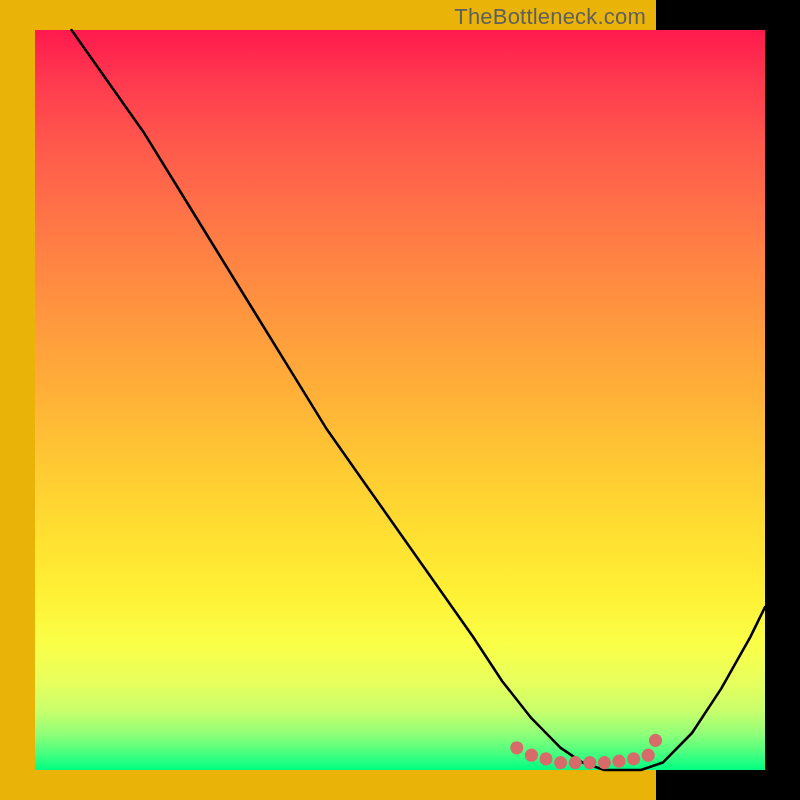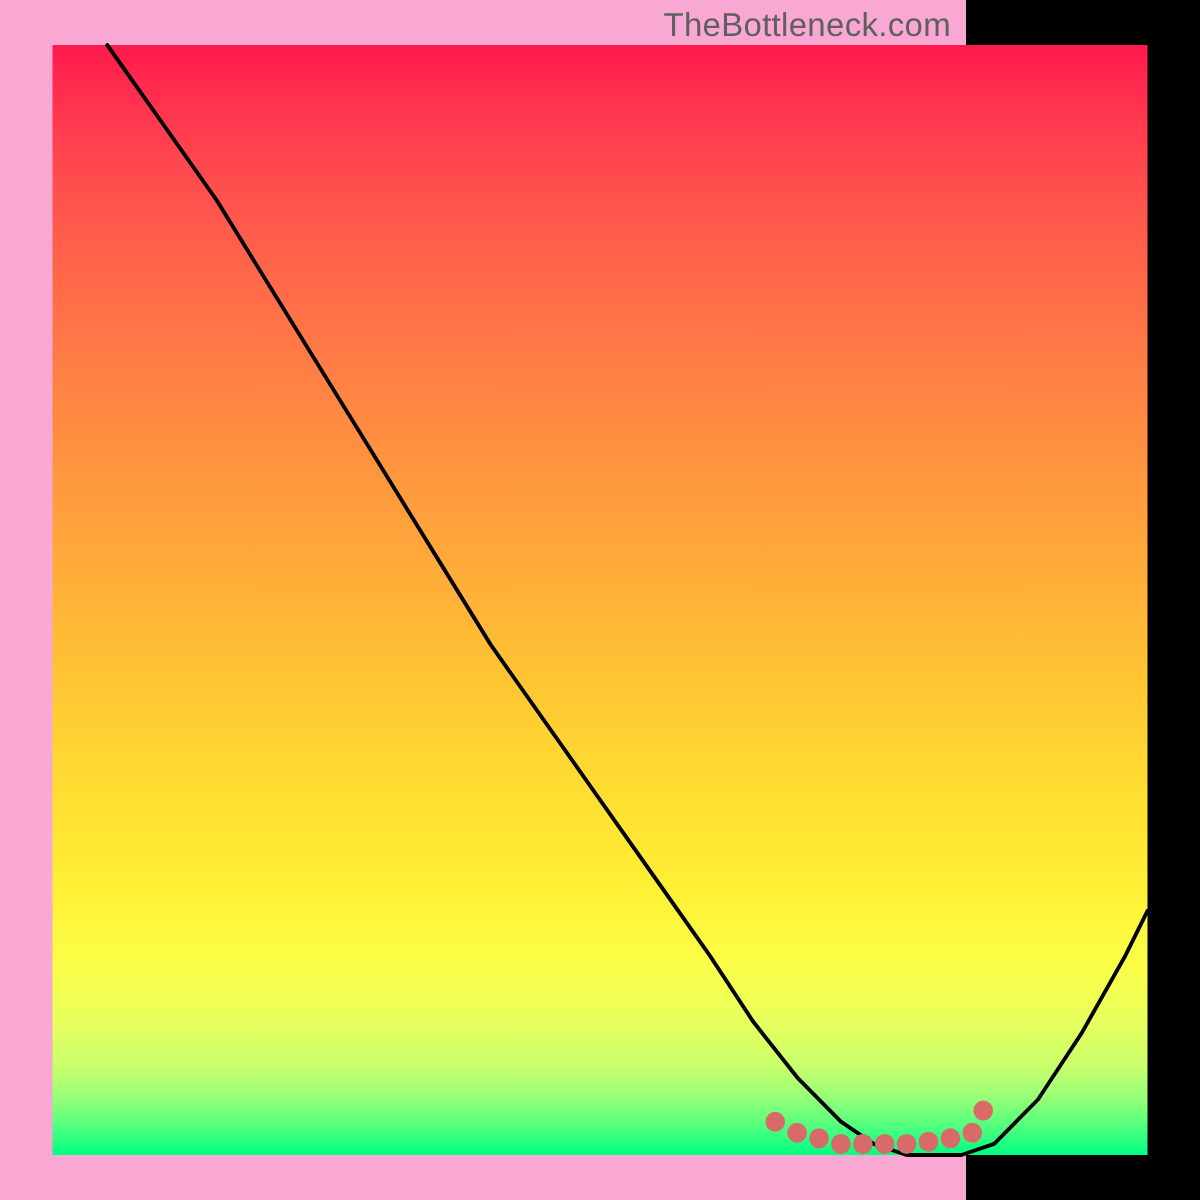--- a/index.html
+++ b/index.html
@@ -8,21 +8,22 @@
     width: 800px;
     height: 800px;
     background: #000;
     overflow: hidden;
     font-family: Arial, Helvetica, sans-serif;
   }
   .frame {
     position: relative;
     width: 644px;
     height: 800px;
-    background: #f9a8d4;
+    background: #eab308;
+    padding-left: 12px;
   }
   .watermark {
     position: absolute;
     top: 4px;
     right: 10px;
     color: #5f5f5f;
     font-size: 22px;
     font-weight: 500;
     letter-spacing: 0.2px;
     z-index: 3;

